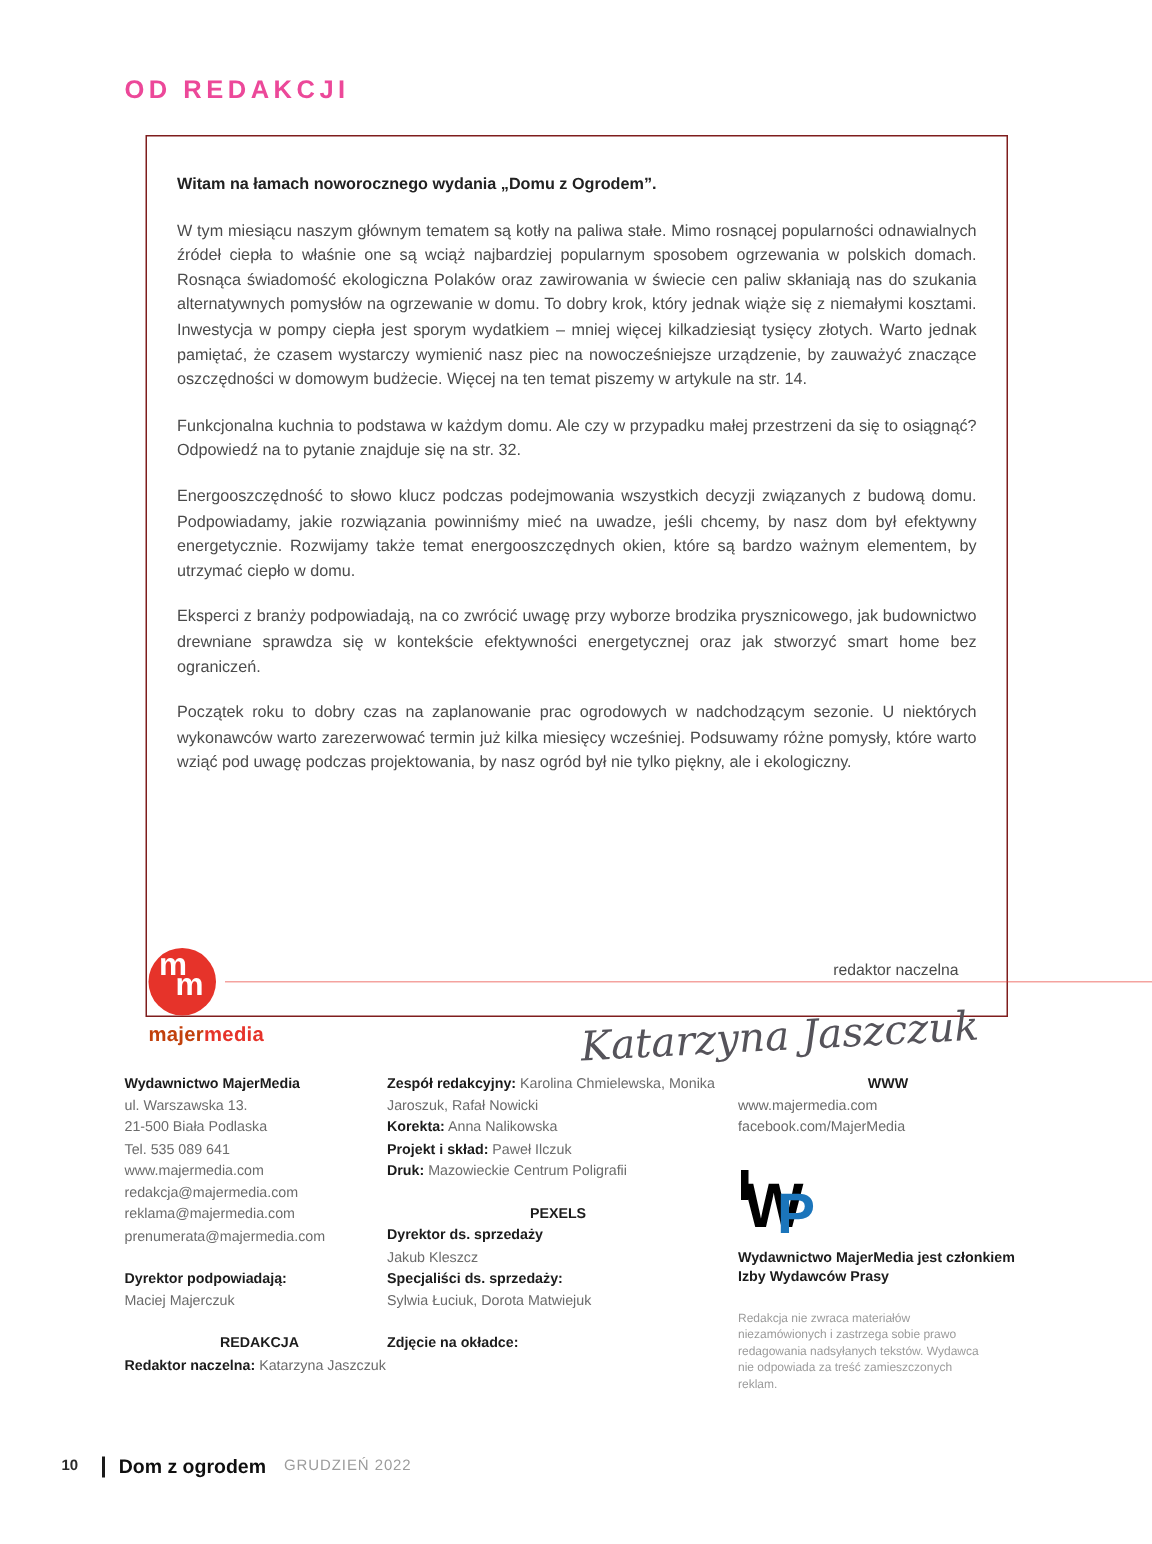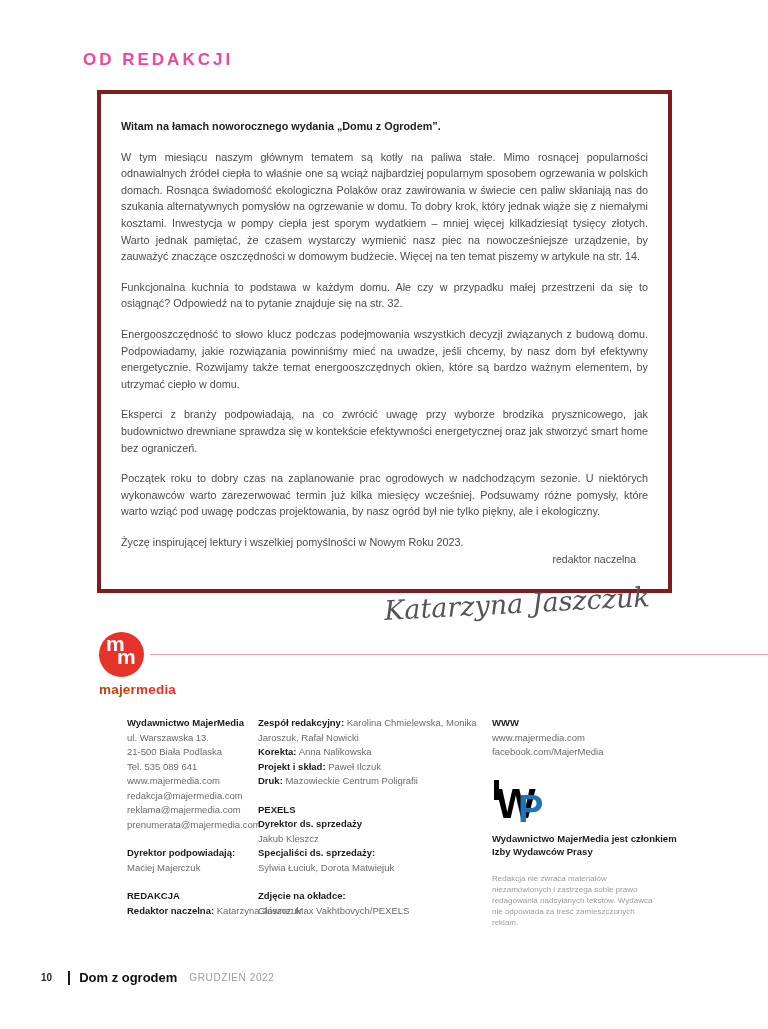--- a/index.html
+++ b/index.html
@@ -2,39 +2,39 @@
 <html style="--brand-red: #e6332a;"><head>
 <meta charset="utf-8">
 <style>
   * { margin:0; padding:0; box-sizing:border-box; }
   html,body { background:#ffffff; }
   body { font-family:"Liberation Sans", sans-serif; }
   .page { position:relative; width:768px; height:1029px; background:#fff; overflow:hidden; margin:0 auto; }
 
   .section-label { position:absolute; left:83px; top:50px; font-size:17px; font-weight:bold; letter-spacing:3px; color:#ec4899; }
 
-  .letter-box { position:absolute; left:97px; top:90px; width:575px; height:503px; border:4px solid #7f1d1d; padding:24px 20px 0 20px; background:#fff; }
+  .letter-box { position:absolute; left:97px; top:90px; width:575px; height:588px; border:1px solid #7f1d1d; padding:24px 20px 0 20px; background:#fff; }
   .letter-box p { font-size:10.8px; line-height:16.6px; color:#4b4b4b; text-align:justify; margin-bottom:14px; }
   .letter-box p.greeting { font-weight:bold; color:#222; text-align:left; }
   .signoff { position:absolute; right:32px; bottom:24px; font-size:10.5px; color:#4b4b4b; }
   .signature { position:absolute; right:18px; bottom:-30px; font-family:"DejaVu Serif", serif; font-style:italic; font-size:27px; color:#55535a; transform:rotate(-3deg); white-space:nowrap; }
 
   .logo-wrap { position:absolute; left:99px; top:632px; width:90px; }
   .logo-circle { width:45px; height:45px; border-radius:50%; background:var(--brand-red,#e6332a); position:relative; }
   .logo-circle .m1 { position:absolute; left:7px; top:0px; color:#fff; font-weight:bold; font-size:21px; line-height:23px; }
   .logo-circle .m2 { position:absolute; left:18px; top:13px; color:#fff; font-weight:bold; font-size:21px; line-height:23px; }
   .brand-text { margin-top:5px; font-size:13.5px; font-weight:bold; letter-spacing:0.2px; }
   .brand-text .b-black { color:#c2410c; }
   .brand-text .b-red { color:var(--brand-red,#e6332a); }
   .brand-rule { position:absolute; left:150px; top:654px; width:618px; height:1px; background:var(--brand-red,#e6332a); opacity:0.45; }
 
   .col { position:absolute; top:716px; font-size:9.5px; line-height:14.5px; color:#6b6b6b; }
   .col .bold, .col b { color:#1c1c1c; font-weight:bold; }
-  .col .hdr { color:#1c1c1c; font-weight:bold; }
-  .col1 { left:83px; width:180px;margin-left:44px; }
+  .col .hdr { color:#1c1c1c; font-weight:bold;text-align:center; }
+  .col1 { left:83px; width:180px; }
   .col2 { left:258px; width:228px; }
   .col3 { left:492px; width:200px; }
   .gap { height:14px; }
   .nowrap { white-space:nowrap; }
   .link { color:#6b6b6b; text-decoration:none; cursor:pointer; display:block; }
 
   .iwp-logo { margin:4px 0 8px 0; display:block; }
   .membership { font-weight:bold; color:#1c1c1c; line-height:13.5px; }
   .disclaimer { margin-top:14px; font-size:8px; line-height:11px; color:#9b9b9b; width:170px; }
 
@@ -51,21 +51,20 @@
 
   <div class="section-label">OD REDAKCJI</div>
 
   <div class="letter-box">
     <p class="greeting">Witam na łamach noworocznego wydania „Domu z Ogrodem”.</p>
     <p>W tym miesiącu naszym głównym tematem są kotły na paliwa stałe. Mimo rosnącej popularności odnawialnych źródeł ciepła to właśnie one są wciąż najbardziej popularnym sposobem ogrzewania w polskich domach. Rosnąca świadomość ekologiczna Polaków oraz zawirowania w świecie cen paliw skłaniają nas do szukania alternatywnych pomysłów na ogrzewanie w domu. To dobry krok, który jednak wiąże się z niemałymi kosztami. Inwestycja w pompy ciepła jest sporym wydatkiem – mniej więcej kilkadziesiąt tysięcy złotych. Warto jednak pamiętać, że czasem wystarczy wymienić nasz piec na nowocześniejsze urządzenie, by zauważyć znaczące oszczędności w domowym budżecie. Więcej na ten temat piszemy w artykule na str. 14.</p>
     <p>Funkcjonalna kuchnia to podstawa w każdym domu. Ale czy w przypadku małej przestrzeni da się to osiągnąć? Odpowiedź na to pytanie znajduje się na str. 32.</p>
     <p>Energooszczędność to słowo klucz podczas podejmowania wszystkich decyzji związanych z budową domu. Podpowiadamy, jakie rozwiązania powinniśmy mieć na uwadze, jeśli chcemy, by nasz dom był efektywny energetycznie. Rozwijamy także temat energooszczędnych okien, które są bardzo ważnym elementem, by utrzymać ciepło w domu.</p>
     <p>Eksperci z branży podpowiadają, na co zwrócić uwagę przy wyborze brodzika prysznicowego, jak budownictwo drewniane sprawdza się w kontekście efektywności energetycznej oraz jak stworzyć smart home bez ograniczeń.</p>
     <p>Początek roku to dobry czas na zaplanowanie prac ogrodowych w nadchodzącym sezonie. U niektórych wykonawców warto zarezerwować termin już kilka miesięcy wcześniej. Podsuwamy różne pomysły, które warto wziąć pod uwagę podczas projektowania, by nasz ogród był nie tylko piękny, ale i ekologiczny.</p>
-    <p>Życzę inspirującej lektury i wszelkiej pomyślności w Nowym Roku 2023.</p>
     <div class="signoff">redaktor naczelna</div>
     <div class="signature">Katarzyna Jaszczuk</div>
   </div>
 
   <div class="logo-wrap">
     <div class="logo-circle">
       <span class="m1">m</span>
       <span class="m2">m</span>
     </div>
     <div class="brand-text">
@@ -97,21 +96,20 @@
     <div><b>Projekt i skład:</b> <span>Paweł Ilczuk</span></div>
     <div><b>Druk:</b> <span>Mazowieckie Centrum Poligrafii</span></div>
     <div class="gap"></div>
     <div class="hdr">PEXELS</div>
     <div class="bold">Dyrektor ds. sprzedaży</div>
     <div>Jakub Kleszcz</div>
     <div class="bold">Specjaliści ds. sprzedaży:</div>
     <div>Sylwia Łuciuk, Dorota Matwiejuk</div>
     <div class="gap"></div>
     <div class="bold">Zdjęcie na okładce:</div>
-    <div>Główne: Max Vakhtbovych/PEXELS</div>
   </div>
 
   <div class="col col3">
     <div class="hdr">WWW</div>
     <a class="link">www.majermedia.com</a>
     <a class="link">facebook.com/MajerMedia</a>
     <div class="gap"></div>
     <svg class="iwp-logo" width="56" height="46" viewBox="0 0 56 46">
       <rect x="2" y="2" width="5" height="20" fill="#000"></rect>
       <text x="4" y="40" font-family="Liberation Sans, sans-serif" font-size="42" font-weight="bold" fill="#000000">W</text>

